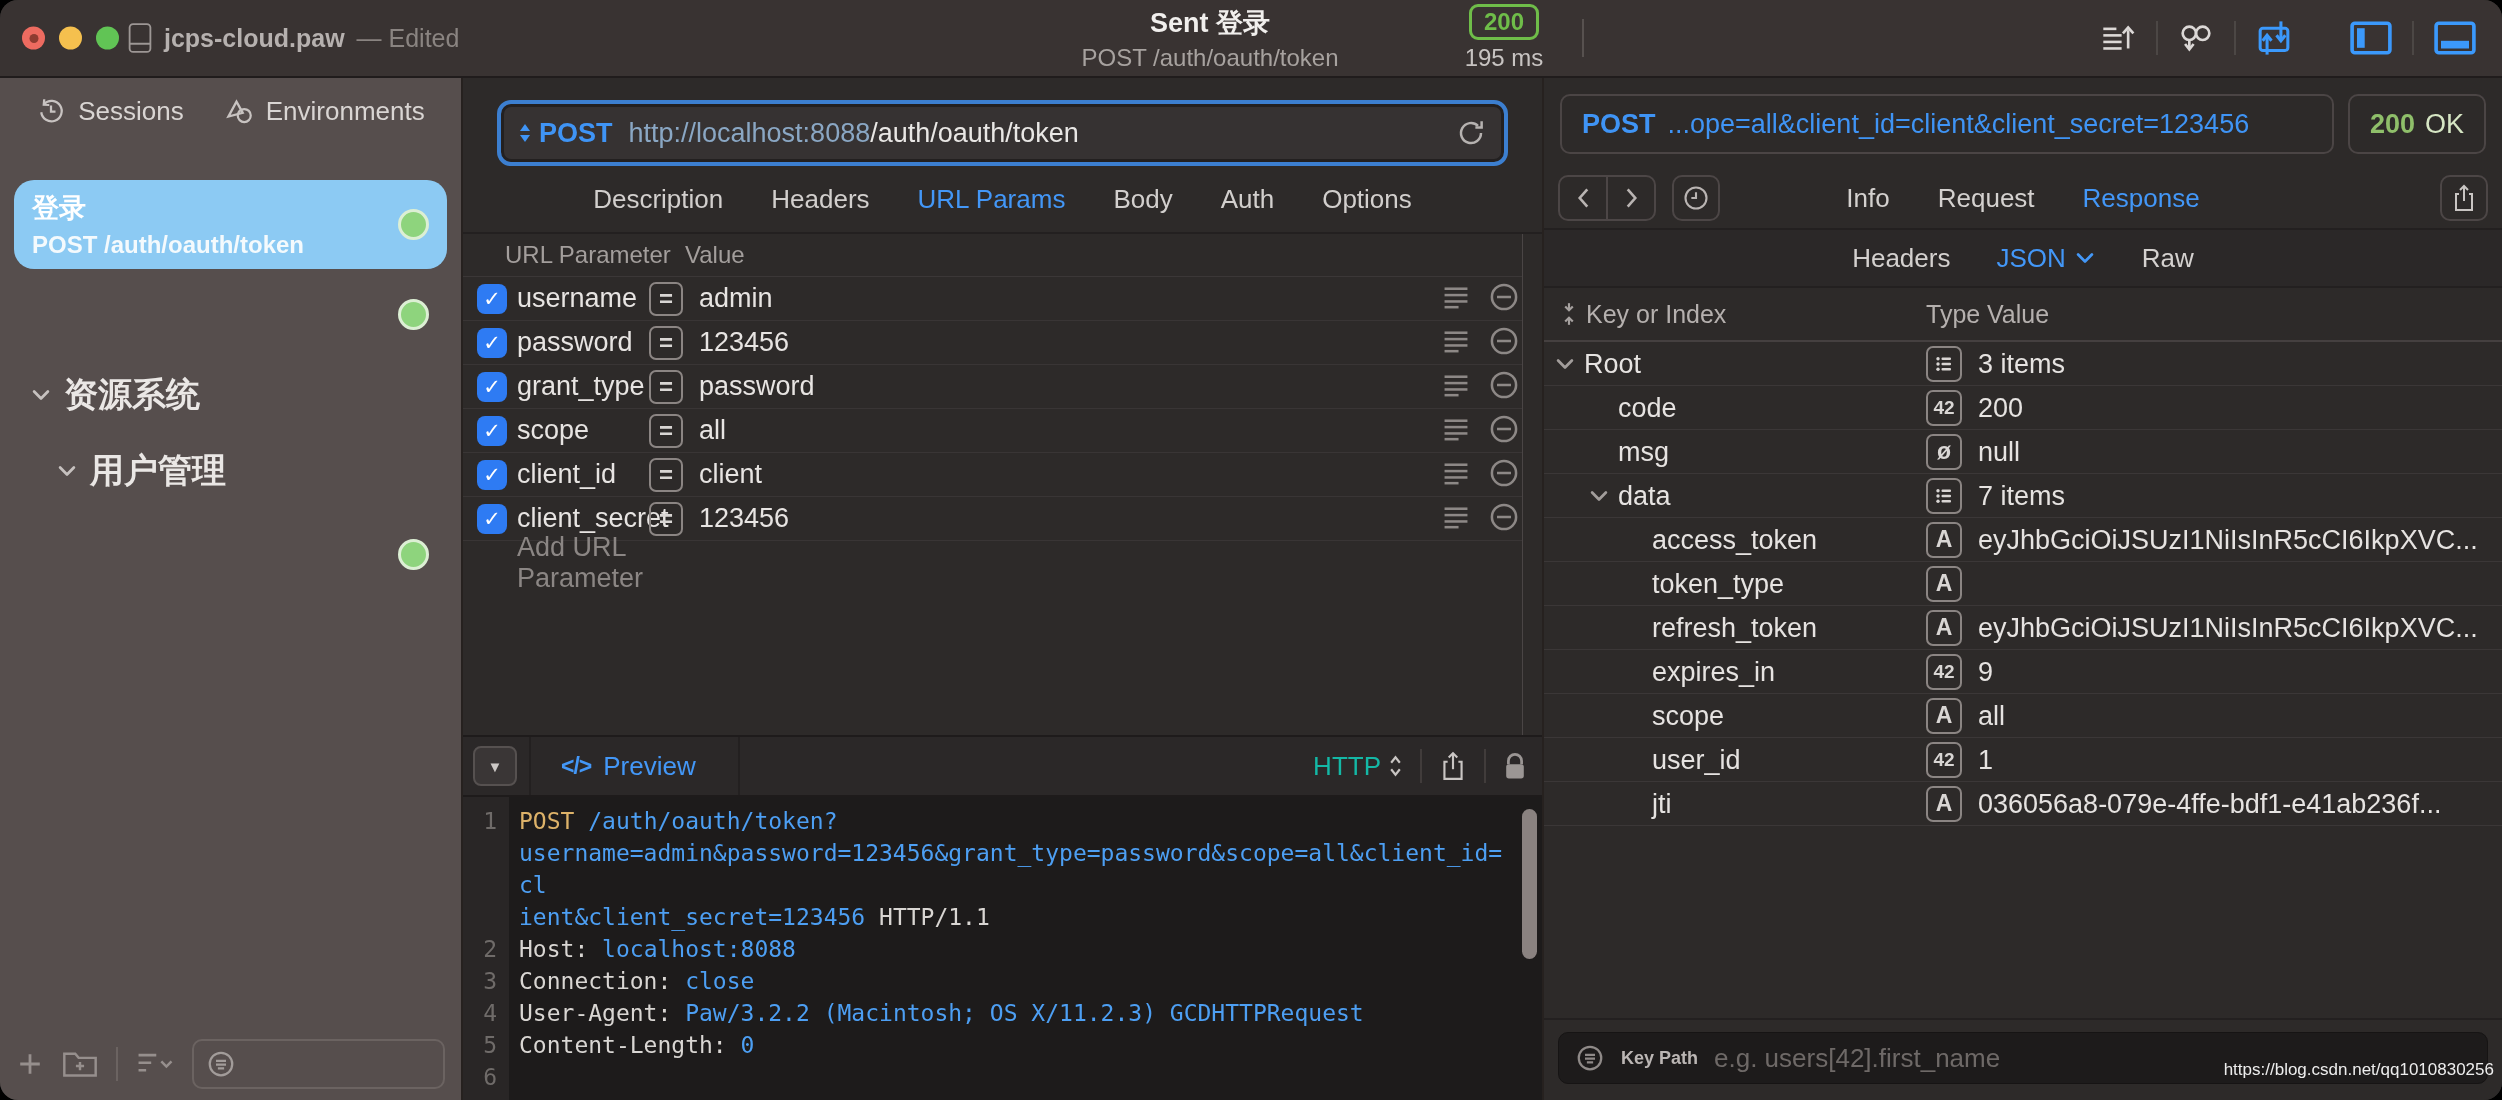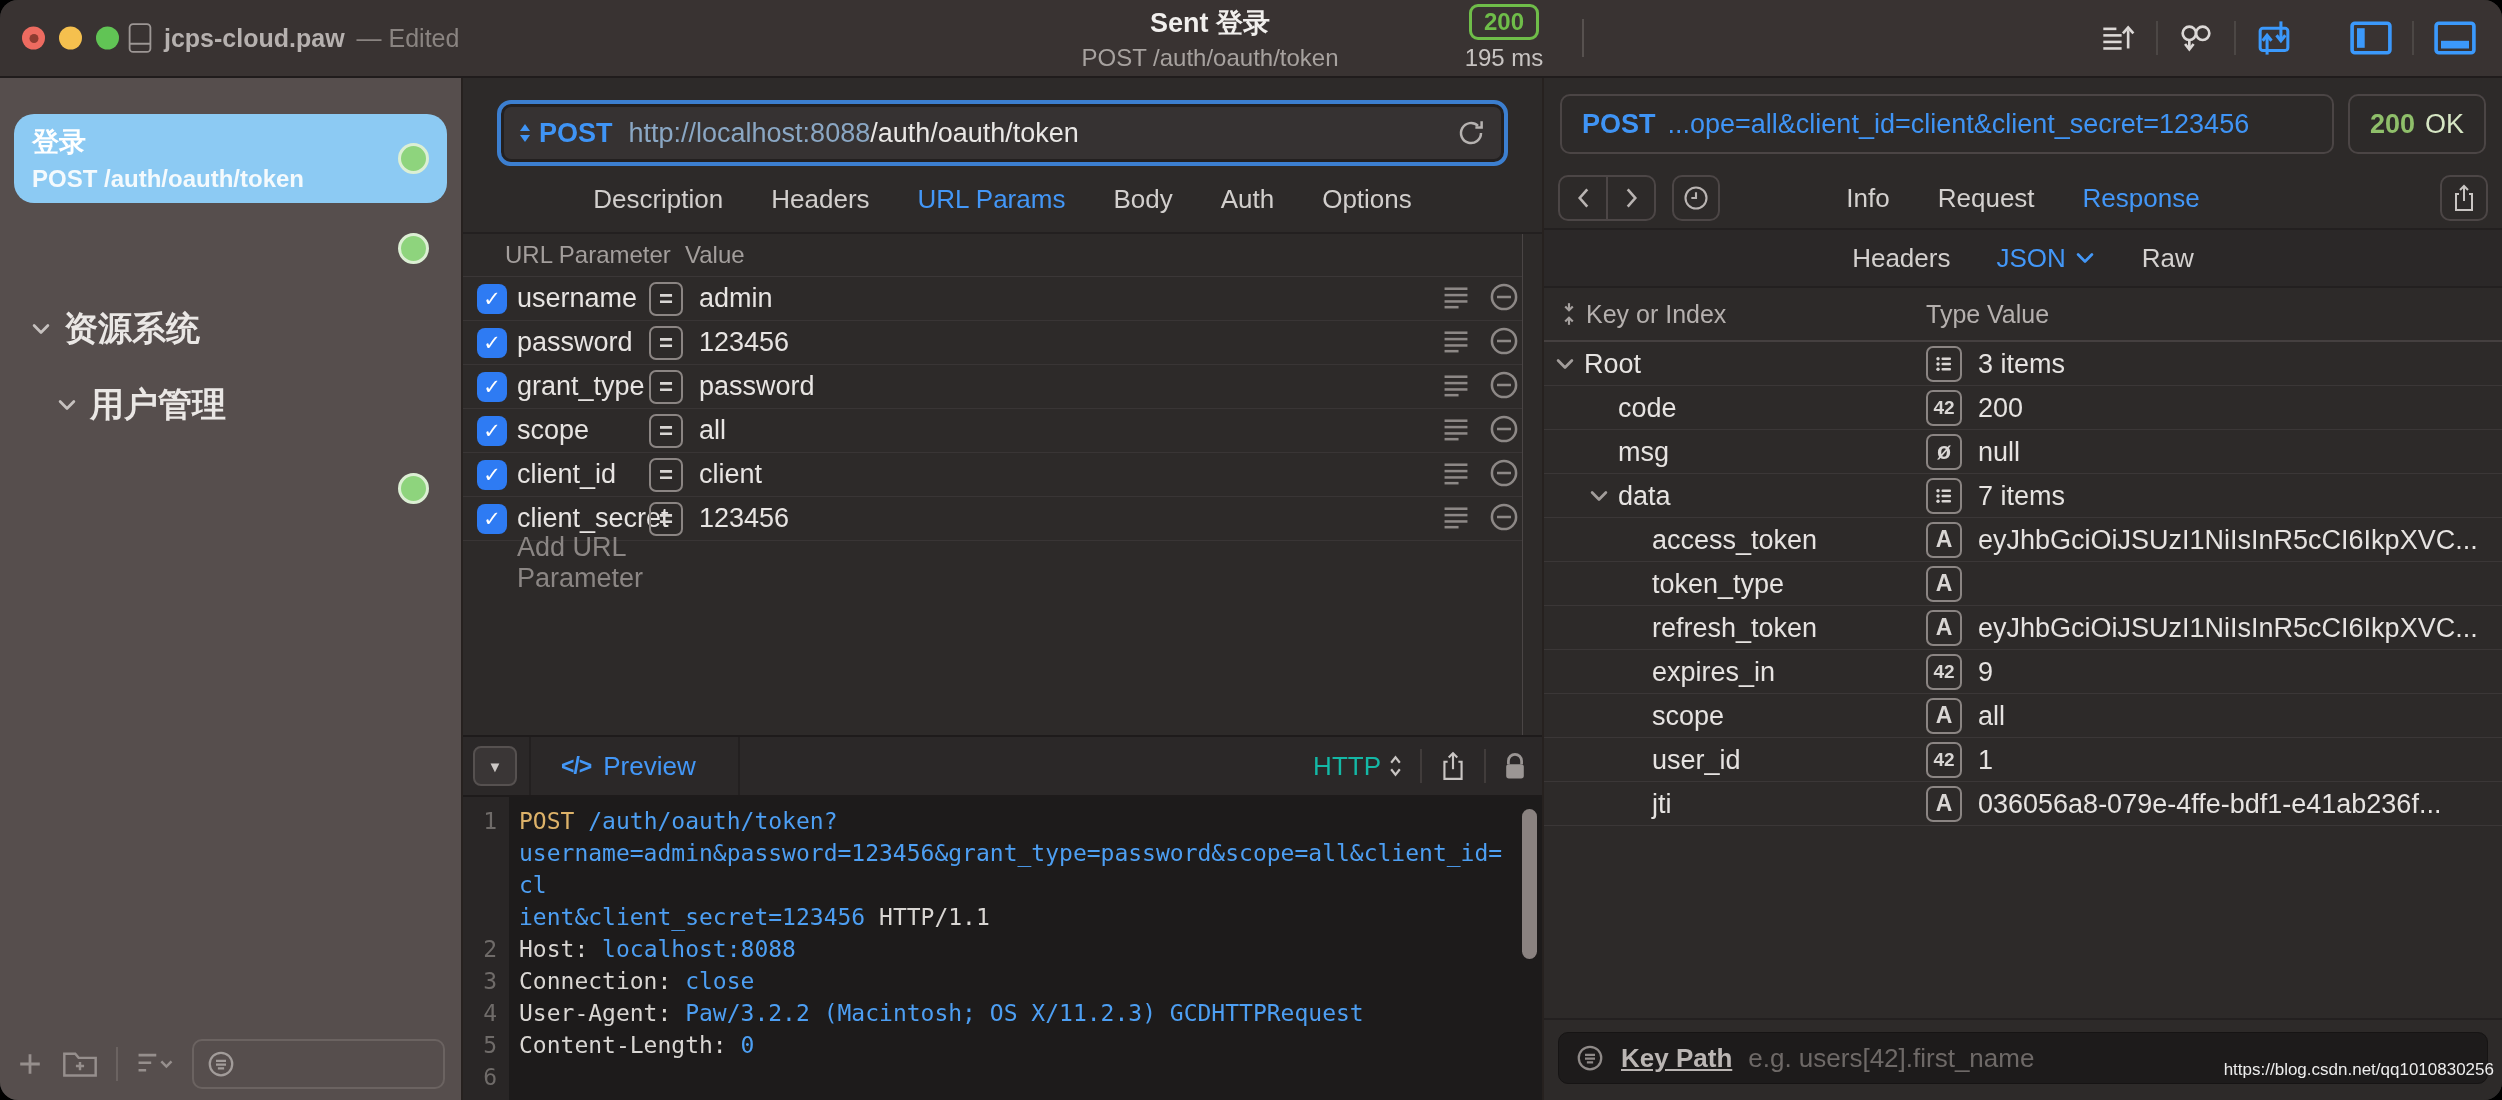--- a/index.html
+++ b/index.html
@@ -127,21 +127,21 @@
   .t-chev{position:absolute;top:50%;transform:translateY(-50%);color:#a29d9b;display:flex;}
   .t-key{position:absolute;top:50%;transform:translateY(-50%);font-size:27px;color:#e6e3e1;}
   .t-type{position:absolute;left:382px;top:50%;transform:translateY(-50%);width:36px;height:36px;border:2px solid #8b8583;border-radius:7px;box-sizing:border-box;display:flex;align-items:center;justify-content:center;color:#d9d6d4;font-weight:bold;}
   .t-type.num{font-size:19px;}
   .t-type.str{font-size:23px;}
   .t-type.nul{font-size:23px;}
   .t-value{position:absolute;left:434px;right:14px;top:50%;transform:translateY(-50%);font-size:27px;color:#e6e3e1;white-space:nowrap;overflow:hidden;text-overflow:ellipsis;}
   .rp-footer{margin-top:auto;flex:none;border-top:2px solid #232020;padding:12px 14px 16px;}
   .keypath{height:50px;background:#1d1b1b;border:1px solid #161414;border-radius:10px;display:flex;align-items:center;padding:0 16px;gap:16px;}
   .kp-icon{color:#8f8a88;display:flex;}
-  .kp-label{font-weight:bold;color:#bbb6b4;font-size:26px;text-decoration:underline;}
+  .kp-label{font-weight:bold;color:#bbb6b4;font-size:18px;}
   .kp-ph{color:#6e6967;font-size:26px;}
   .watermark{position:absolute;right:8px;bottom:20px;color:rgba(255,255,255,.92);font-size:17px;z-index:5;}
 </style>
 </head>
 <body>
 
 <div class="app">
 
   <div class="titlebar">
     <div class="traffic">
@@ -209,20 +209,41 @@
             <rect x="1.5" y="1.5" width="27" height="21" rx="2" fill="none" stroke="currentColor" stroke-width="2.6"></rect>
             <rect x="5" y="14" width="20" height="5.5" fill="currentColor"></rect>
           </svg>
       </span>
     </div>
   </div>
 
   <div class="content">
 
     <aside class="sidebar">
+      <div class="sb-tabs">
+        <span class="sb-tab">
+          <span class="ic">
+            <svg width="30" height="30" viewBox="0 0 24 24" fill="none" stroke="currentColor" stroke-width="1.8">
+                <path d="M4.2 13 a8.2 8.2 0 1 0 2.2 -6.6"></path>
+                <path d="M6.6 2.6 L6.2 7 L10.6 7.2"></path>
+                <path d="M12 7.6 V12.4 H15.6"></path>
+              </svg>
+          </span>
+          <span>Sessions</span>
+        </span>
+        <span class="sb-tab">
+          <span class="ic">
+            <svg width="30" height="30" viewBox="0 0 24 24" fill="none" stroke="currentColor" stroke-width="1.8">
+                <path d="M3.5 16.5 L10 4.5 L15 13.5 Z"></path>
+                <circle cx="16.2" cy="15.6" r="5.2"></circle>
+              </svg>
+          </span>
+          <span>Environments</span>
+        </span>
+      </div>
       <div class="sb-tree">
           <div class="sb-item selected">
             <div class="sb-item-text">
               <div class="sb-item-title">登录</div>
               <div class="sb-item-sub">POST /auth/oauth/token</div>
             </div>
             <span class="dot"></span>
           </div>
           <div class="sb-item">
             <span class="dot"></span>

